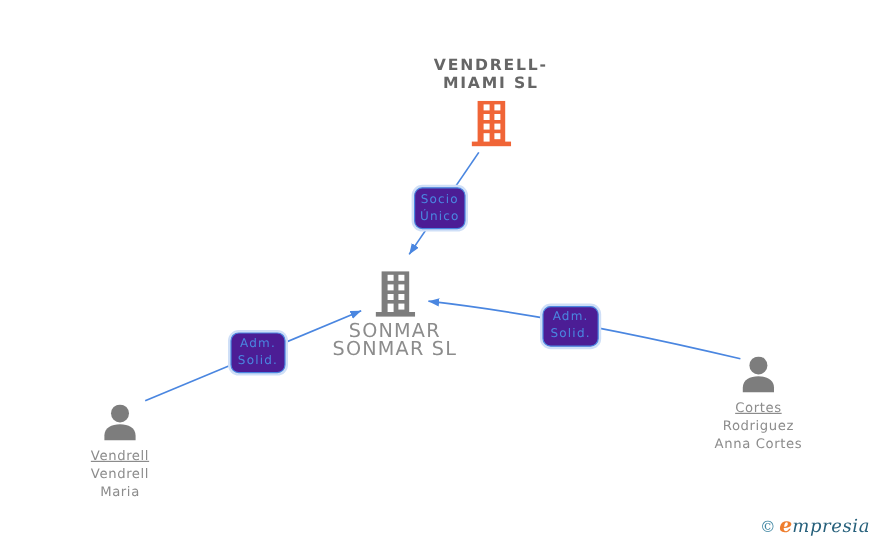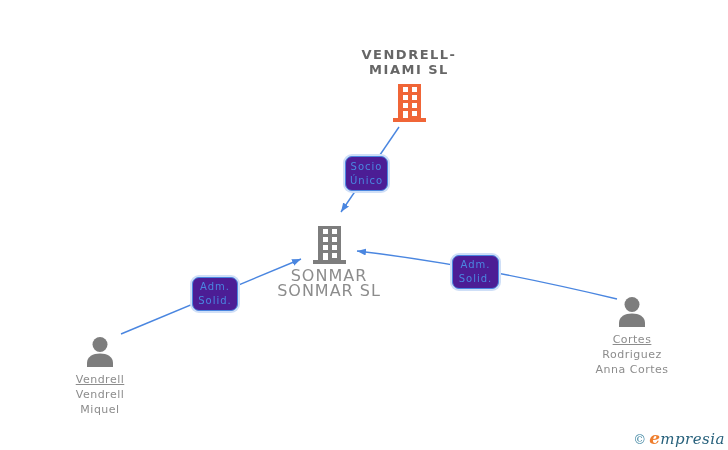--- a/index.html
+++ b/index.html
@@ -89,21 +89,21 @@
     <div class="company-sub">SONMAR SL</div>
   </div>
 
   <div class="node" style="left:25px;top:337px;width:150px;">
     <svg width="28" height="30" viewBox="0 0 28 30">
       <circle cx="14" cy="7.5" r="7.5" fill="#7d7d7d"></circle>
       <path d="M1,30 L1,26 C1,19.5 7,16.5 14,16.5 C21,16.5 27,19.5 27,26 L27,30 Z" fill="#7d7d7d"></path>
     </svg>
     <div class="person-name name-gap">Vendrell</div>
     <div class="person-name">Vendrell</div>
-    <div class="person-name">Miquel</div>
+    <div class="person-name">Maria</div>
   </div>
 
   <div class="node" style="left:557px;top:297px;width:150px;">
     <svg width="28" height="30" viewBox="0 0 28 30">
       <circle cx="14" cy="7.5" r="7.5" fill="#7d7d7d"></circle>
       <path d="M1,30 L1,26 C1,19.5 7,16.5 14,16.5 C21,16.5 27,19.5 27,26 L27,30 Z" fill="#7d7d7d"></path>
     </svg>
     <div class="person-name name-gap">Cortes</div>
     <div class="person-name">Rodriguez</div>
     <div class="person-name">Anna Cortes</div>

